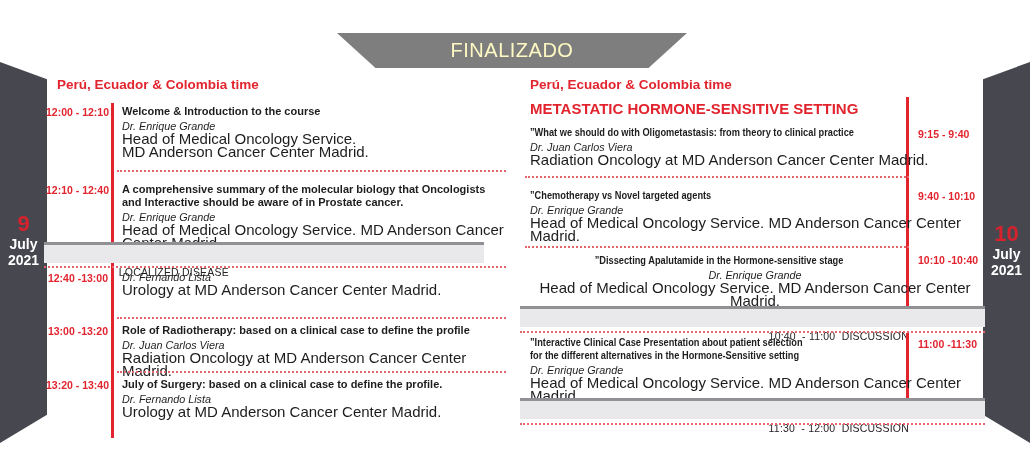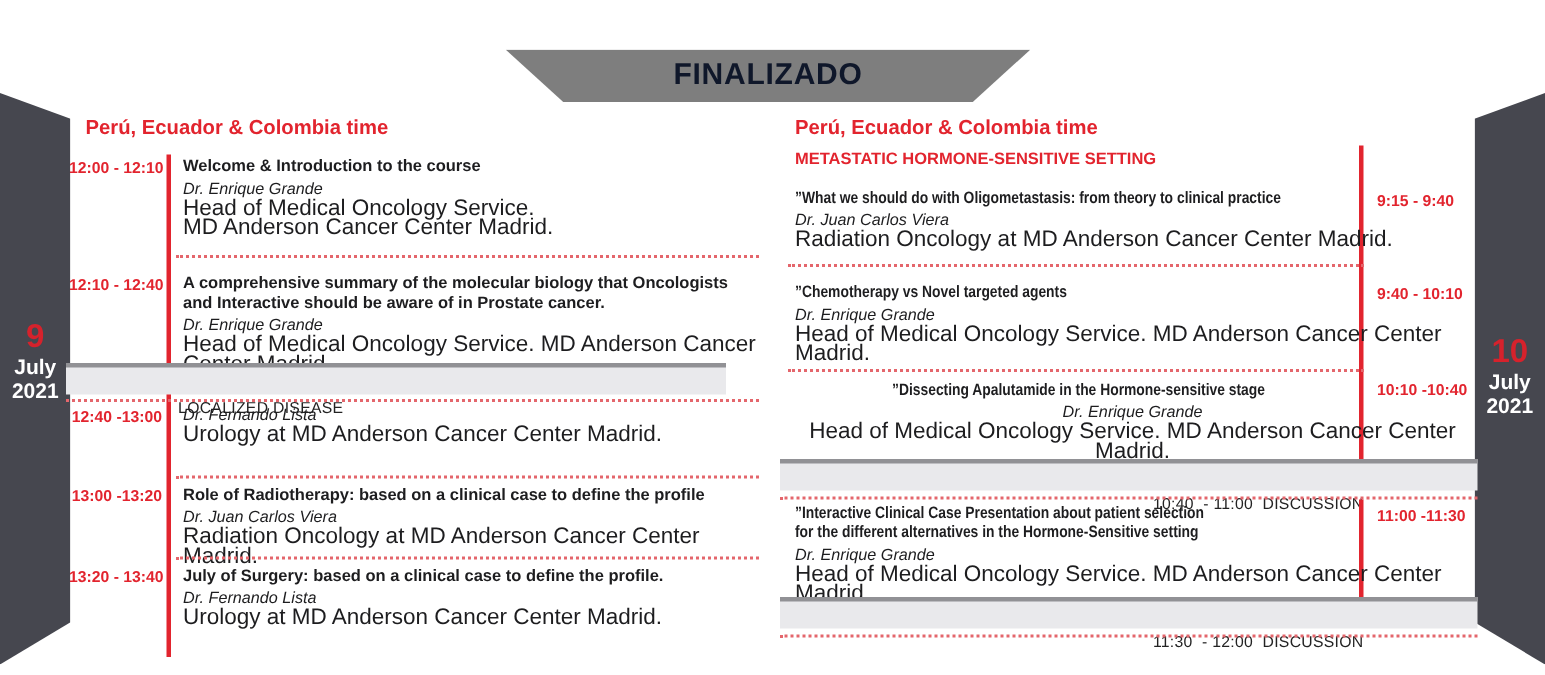--- a/index.html
+++ b/index.html
@@ -6,32 +6,32 @@
   .stage{
     position:relative;width:1030px;height:450px;background:#ffffff;overflow:hidden;
     font-family:"Liberation Sans","DejaVu Sans",sans-serif;color:#1d1d1f;
   }
   
   .banner{
     position:absolute;left:337px;top:33px;width:350px;height:35px;background:#7e7e7e;
     clip-path:polygon(0 0,100% 0,89% 100%,11% 100%);
     display:flex;align-items:center;justify-content:center;
   }
-  .banner-label{color:#0f172a;font-size:20px;font-weight:bold;letter-spacing:.5px;}
+  .banner-label{color:#fef9c3;font-size:20px;font-weight:normal;letter-spacing:.5px;}
   
   .panel{position:absolute;top:62px;width:47px;height:381px;background:#46474f;text-align:center;}
   .panel-left{left:0;clip-path:polygon(0 0,100% 4.5%,100% 92.6%,0 100%);}
   .panel-right{left:983px;clip-path:polygon(0 4.5%,100% 0,100% 100%,0 92.6%);}
   .panel-inner-l{padding-top:150px;}
   .panel-inner-r{padding-top:160px;}
   .day-num{color:#d6222c;font-size:22px;font-weight:bold;line-height:24px;}
   .day-sub{color:#ffffff;font-size:14px;font-weight:bold;line-height:16px;}
   
   .tz-header{position:absolute;color:#e2242e;font-size:13.5px;font-weight:bold;white-space:pre;}
-  .sub-header{position:absolute;color:#e2242e;font-size:11px;font-weight:bold;white-space:pre;}
+  .sub-header{position:absolute;color:#e2242e;font-size:15px;font-weight:bold;white-space:pre;}
   .vline{position:absolute;width:3px;background:#e2242e;}
   .time{position:absolute;color:#e2242e;font-size:10.5px;font-weight:bold;white-space:pre;}
   .time-l{left:46px;width:62px;text-align:right;}
   .time-r{left:918px;width:64px;text-align:left;}
   .sess{position:absolute;}
   .sess .title{font-size:11px;font-weight:bold;white-space:pre;line-height:13px;margin:0 0 2px 0;}
   .col-right .sess .title{transform:scaleX(.84);transform-origin:0 0;}
   .sess .speaker{font-style:italic;font-size:10.8px;line-height:13px;white-space:pre;}
   .sess .affil{font-size:15px;line-height:12.5px;white-space:pre-line;}
   .dotted{position:absolute;height:0;border-top:2px dotted #e4666c;}

